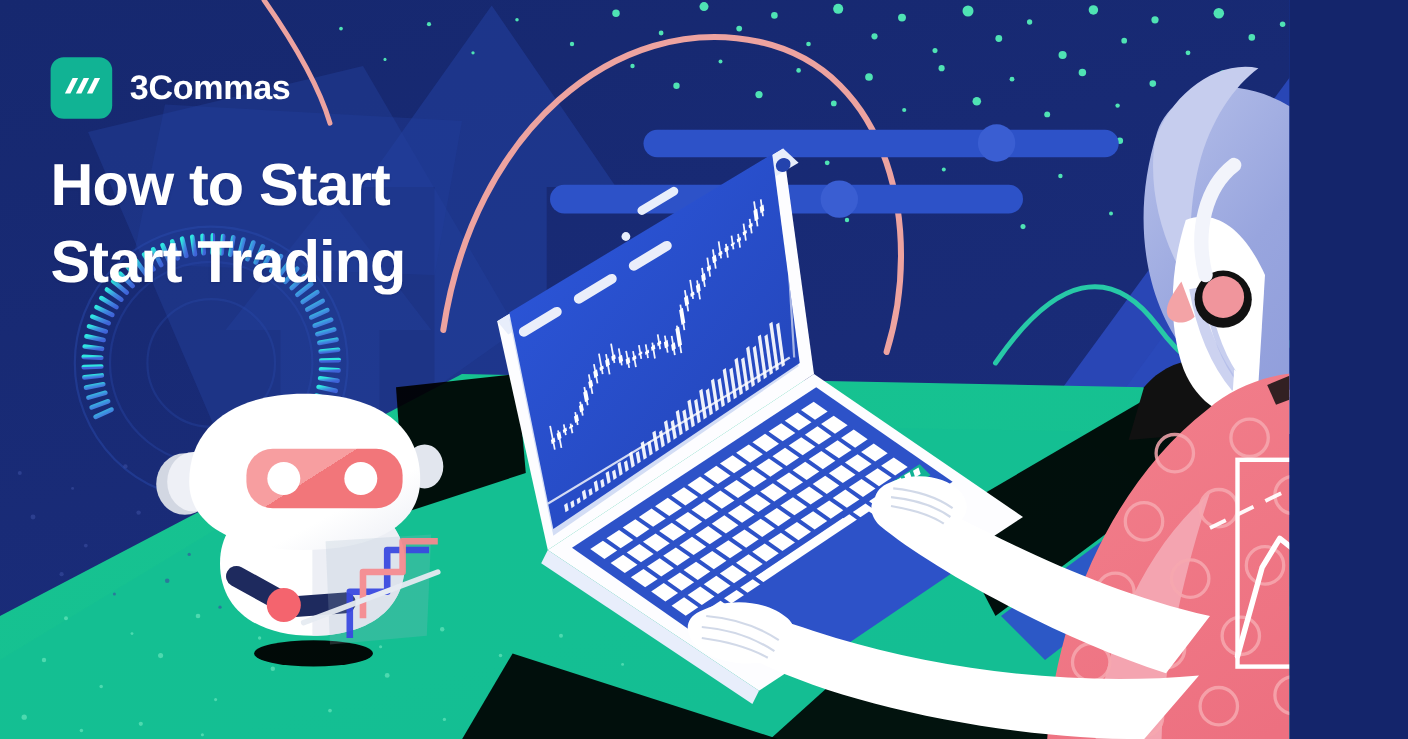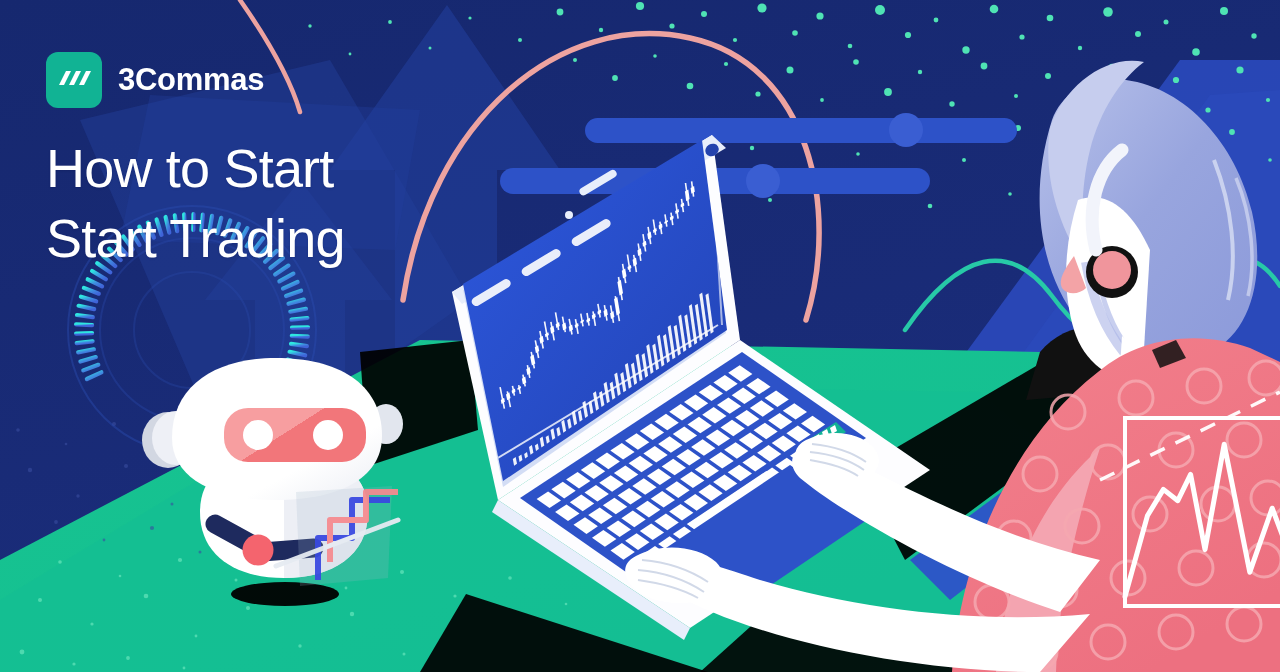--- a/index.html
+++ b/index.html
@@ -1,32 +1,32 @@
 <!DOCTYPE html>
 <html><head>
 <meta charset="utf-8">
 <style>
   * { margin:0; padding:0; box-sizing:border-box; }
   html,body { width:1280px; height:672px; overflow:hidden; background:#14256b;
               font-family:"Liberation Sans", sans-serif; }
 
-  #stage { position:relative; width:1280px; height:672px; overflow:hidden;
+  #stage { position:relative; width:1172px; height:672px; overflow:hidden;
            background:#1d4ed8; }
 
   .layer { position:absolute; top:0; left:0; width:1280px; height:672px; }
 
   
   #brand { position:absolute; left:46px; top:52px; display:flex; align-items:center; gap:16px; z-index:60; }
   #logo-mark { width:56px; height:56px; border-radius:12px; background:#11b394;
                display:flex; align-items:center; justify-content:center; }
   #logo-mark svg { display:block; }
   #logo-word { color:#ffffff; font-size:31px; font-weight:700; letter-spacing:-0.3px; }
 
   #headline { position:absolute; left:46px; top:133px; z-index:60;
-              color:#ffffff; font-size:54px; font-weight:400; line-height:1.30;
+              color:#ffffff; font-size:54px; font-weight:700; line-height:1.30;
               letter-spacing:-0.8px; text-shadow:0 1px 2px rgba(10,20,70,.25); }
   #headline div { white-space:nowrap; }
 
   
   .nosel { user-select:none; }
 </style>
 </head>
 <body>
 
 <div id="stage">

